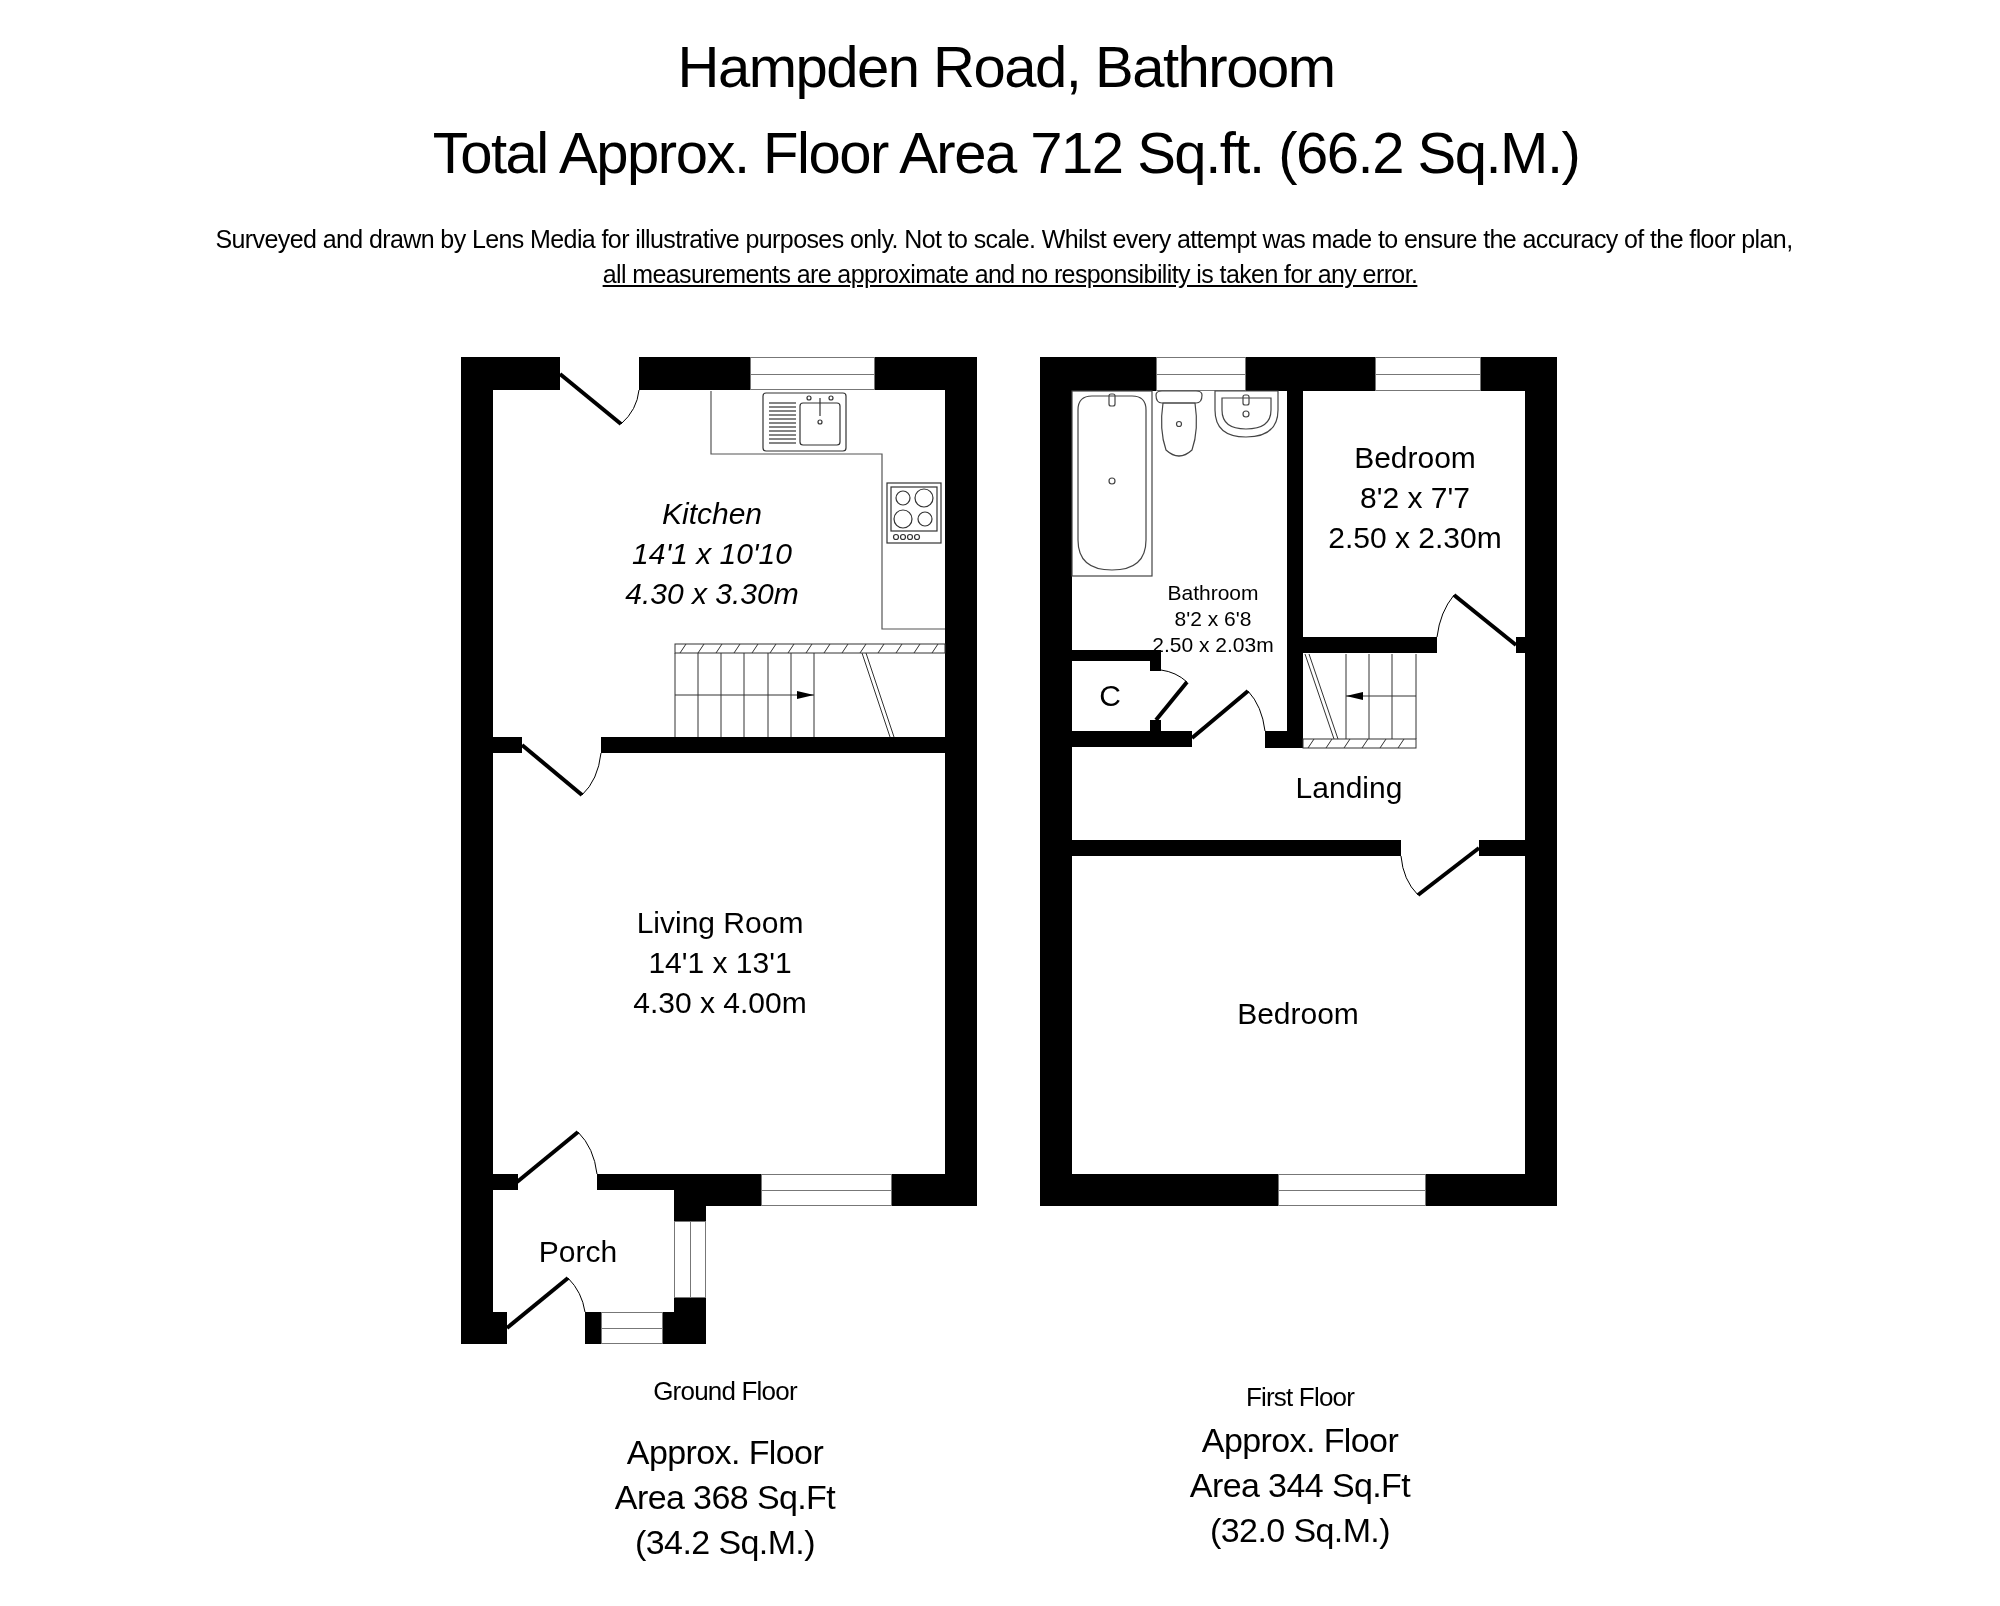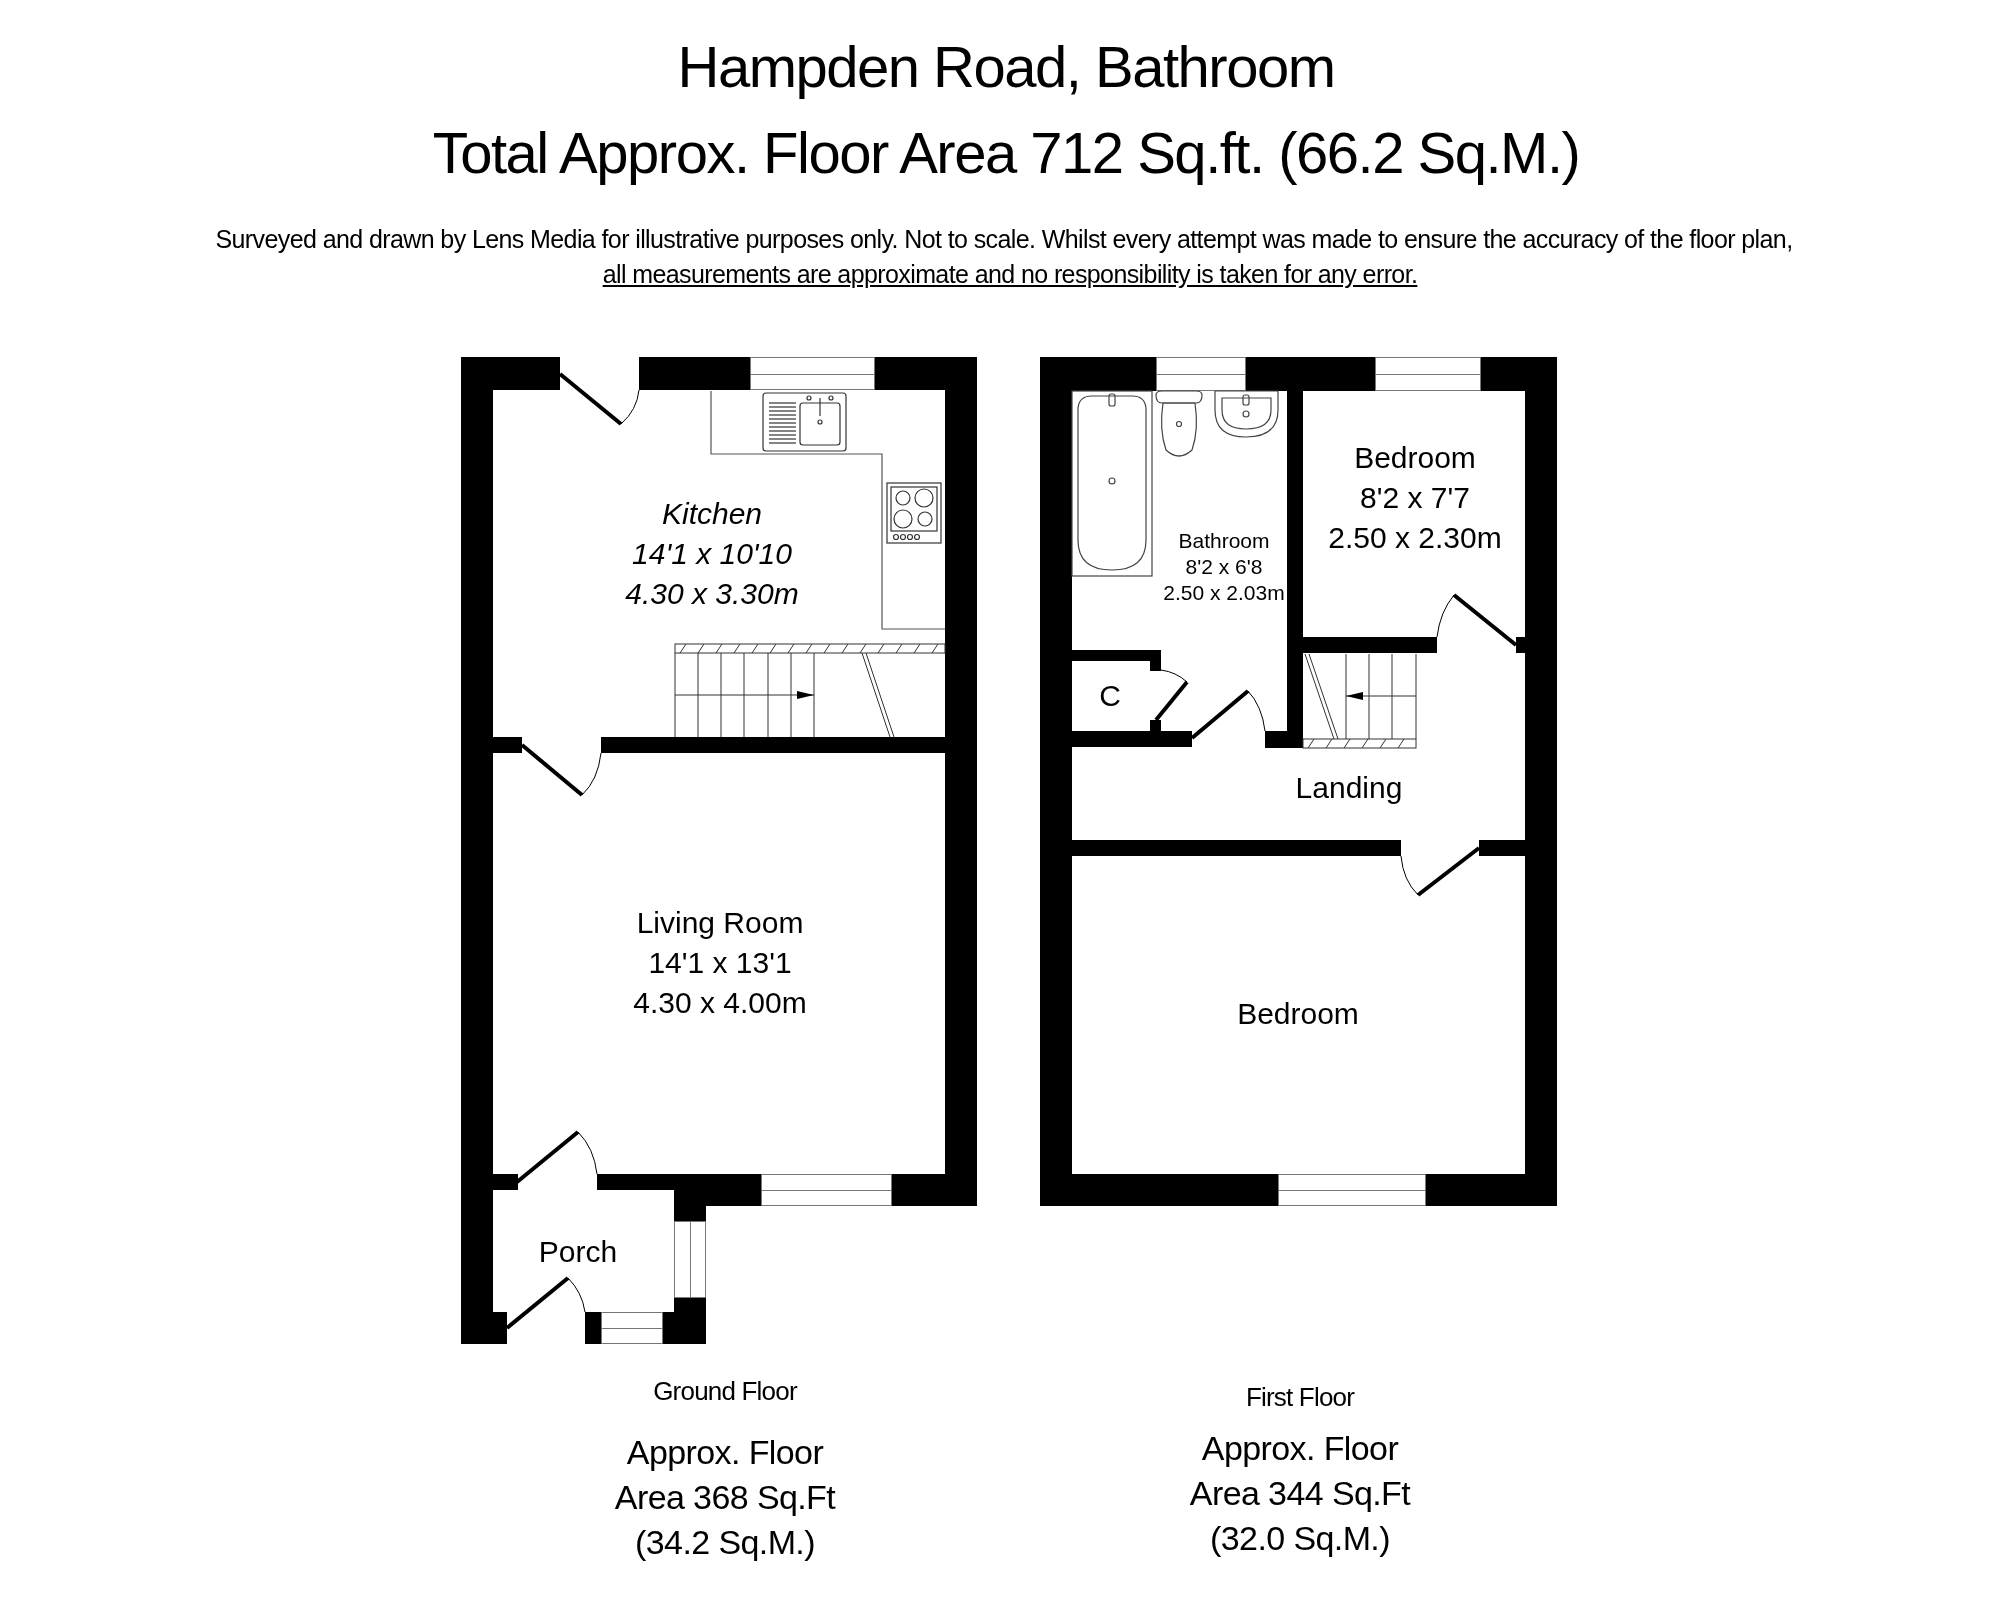--- a/index.html
+++ b/index.html
@@ -85,21 +85,21 @@
   <div class="wall" style="left:1072px; top:650px; width:89px; height:11px;"></div>
   <div class="wall" style="left:1150px; top:650px; width:11px; height:21px;"></div>
   <div class="wall" style="left:1150px; top:720px; width:11px; height:12px;"></div>
 
   <div class="wall" style="left:1072px; top:731px; width:120px; height:16px;"></div>
   <div class="wall" style="left:1265px; top:731px; width:38px; height:17px;"></div>
 
   <div class="wall" style="left:1072px; top:840px; width:329px; height:16px;"></div>
   <div class="wall" style="left:1479px; top:840px; width:46px; height:16px;"></div>
 
-  <div class="center-text room-label small" style="left:1213px; top:528px;margin-left:11px;">
+  <div class="center-text room-label small" style="left:1213px; top:580px;">
     <div>Bathroom</div>
     <div>8'2 x 6'8</div>
     <div>2.50 x 2.03m</div>
   </div>
   <div class="center-text room-label" style="left:1415px; top:438px;">
     <div>Bedroom</div>
     <div>8'2 x 7'7</div>
     <div>2.50 x 2.30m</div>
   </div>
   <div class="center-text room-label" style="left:1110px; top:676px;">C</div>
@@ -247,17 +247,17 @@
   </g>
 </svg>
 
 <div class="center-text" style="left:725px; top:1378px;">
   <div class="floor-name" style="margin-bottom:26px;">Ground Floor</div>
   <div class="floor-area">Approx. Floor</div>
   <div class="floor-area">Area 368 Sq.Ft</div>
   <div class="floor-area">(34.2 Sq.M.)</div>
 </div>
 <div class="center-text" style="left:1300px; top:1384px;">
-  <div class="floor-name" style="margin-bottom:16px;">First Floor</div>
+  <div class="floor-name" style="margin-bottom:8px;">First Floor</div>
   <div class="floor-area">Approx. Floor</div>
   <div class="floor-area">Area 344 Sq.Ft</div>
   <div class="floor-area">(32.0 Sq.M.)</div>
 </div>
 
 </body></html>

